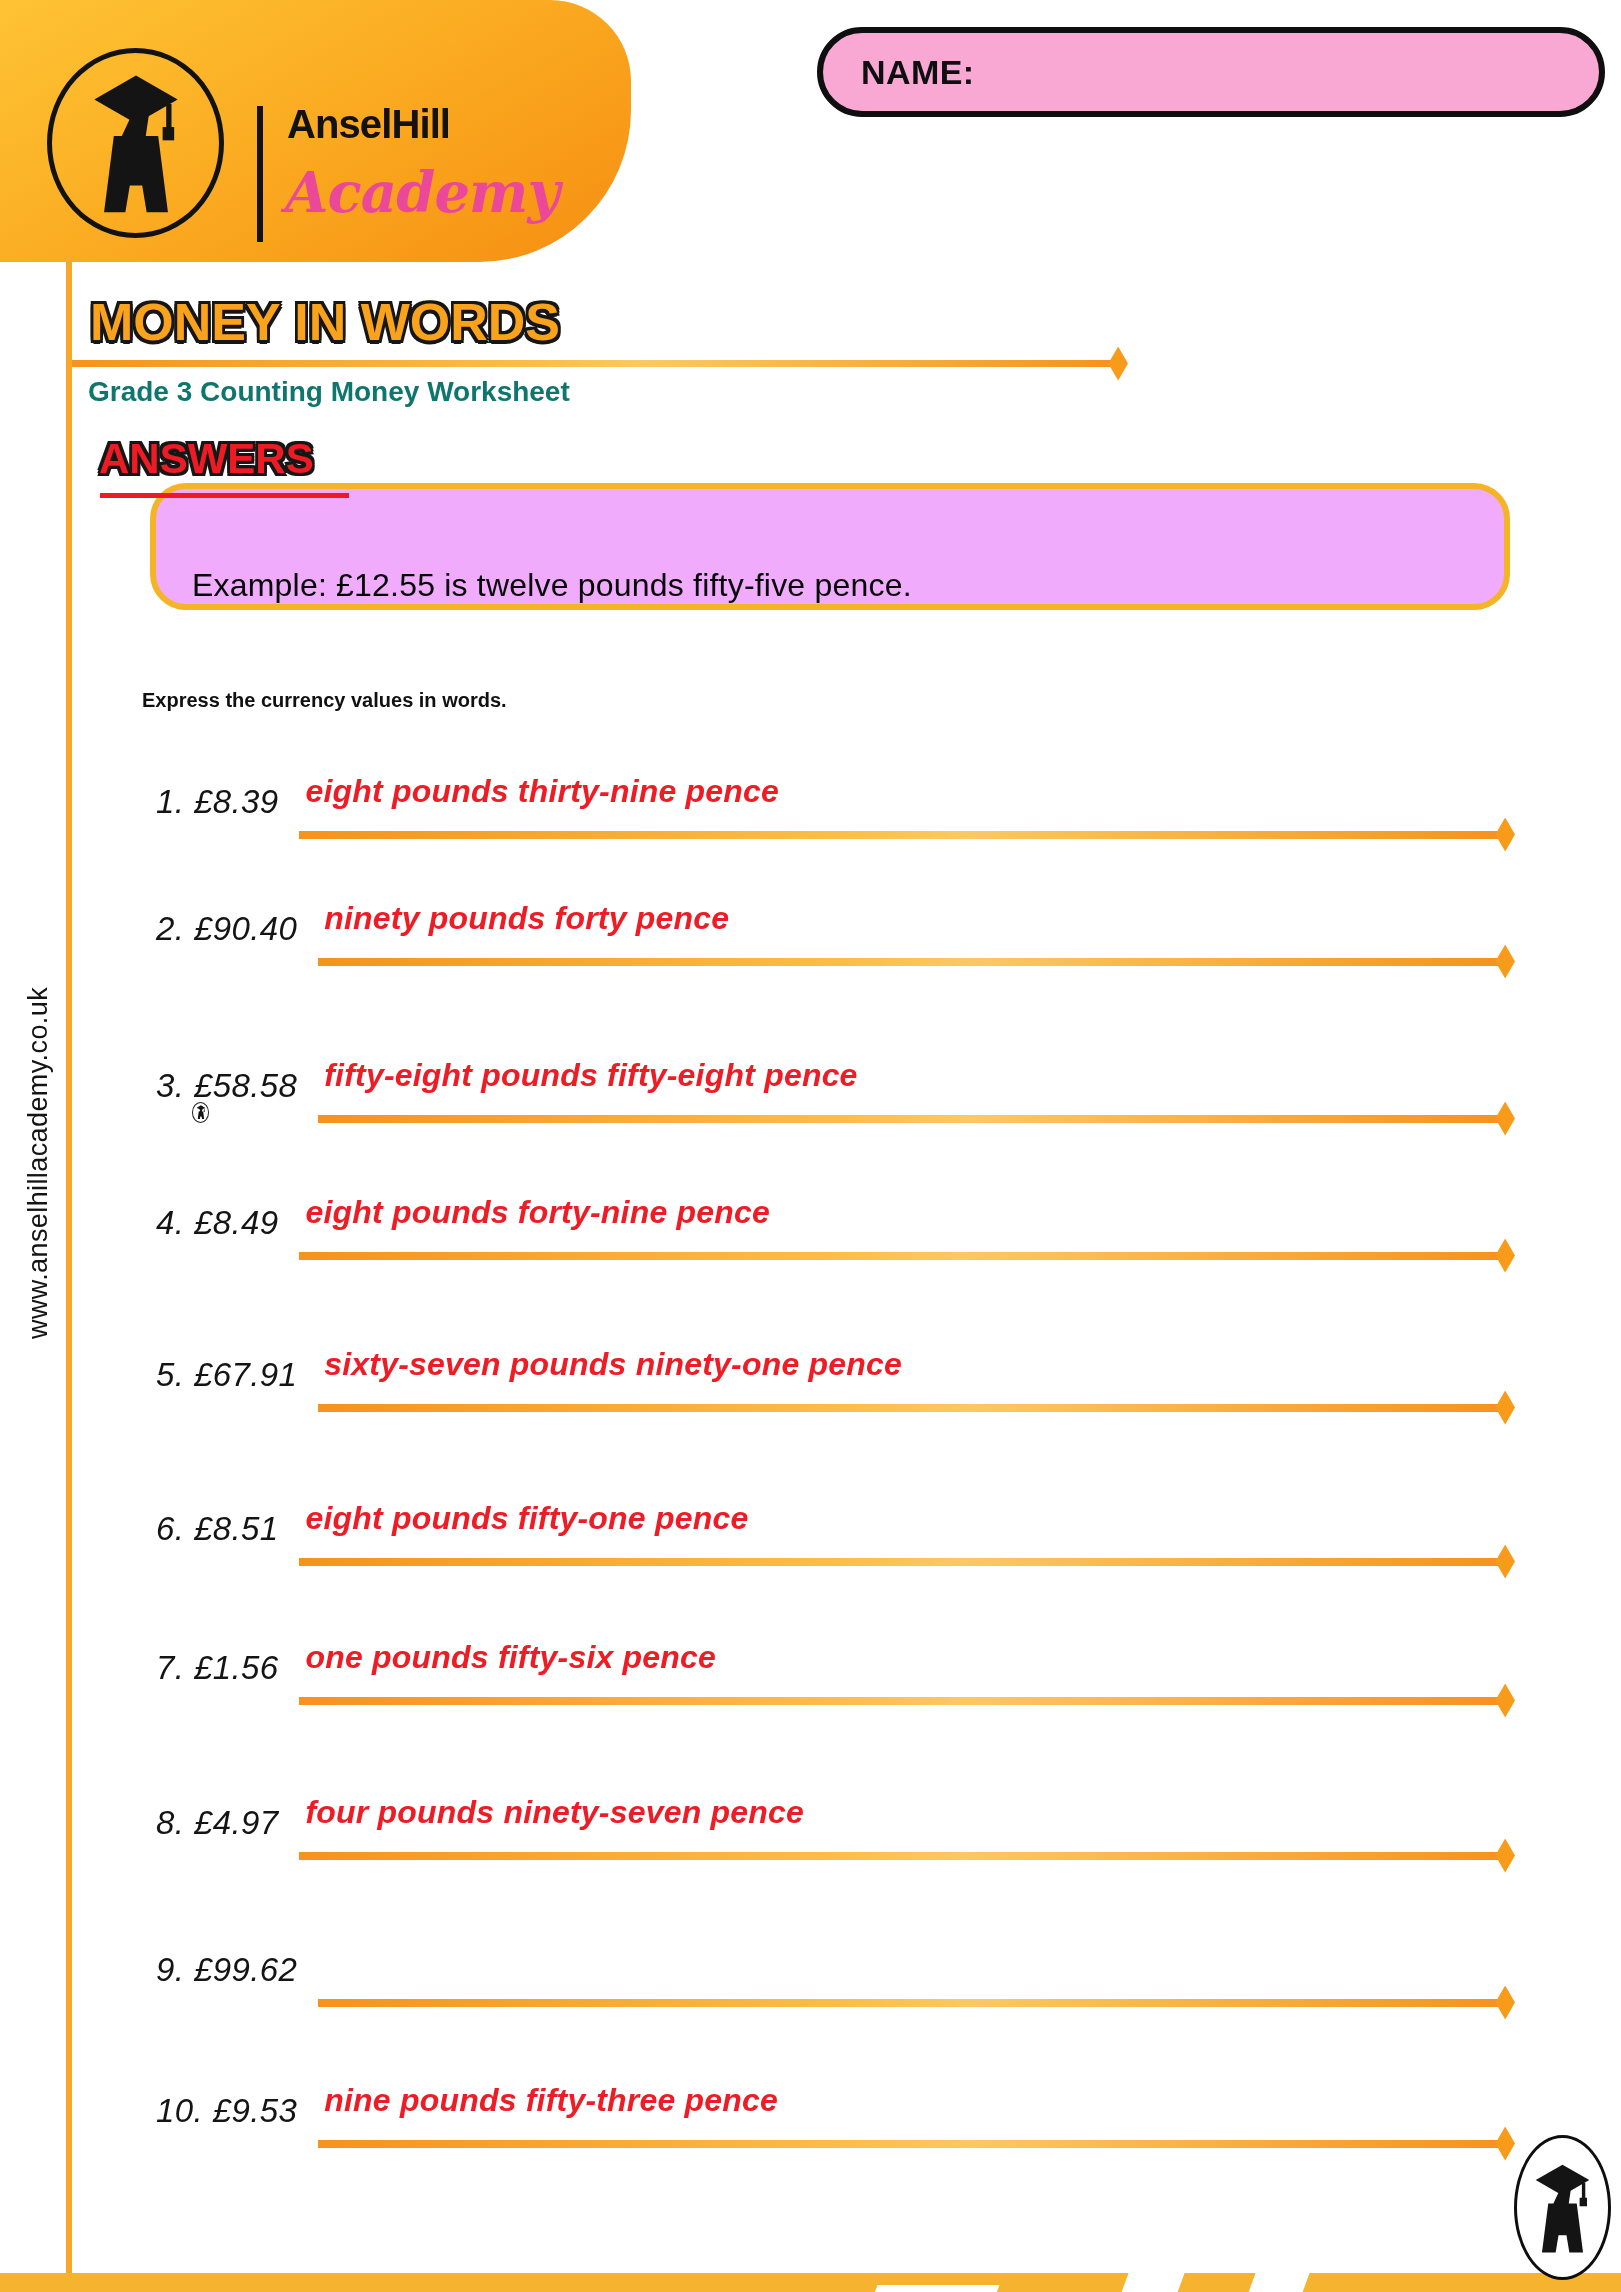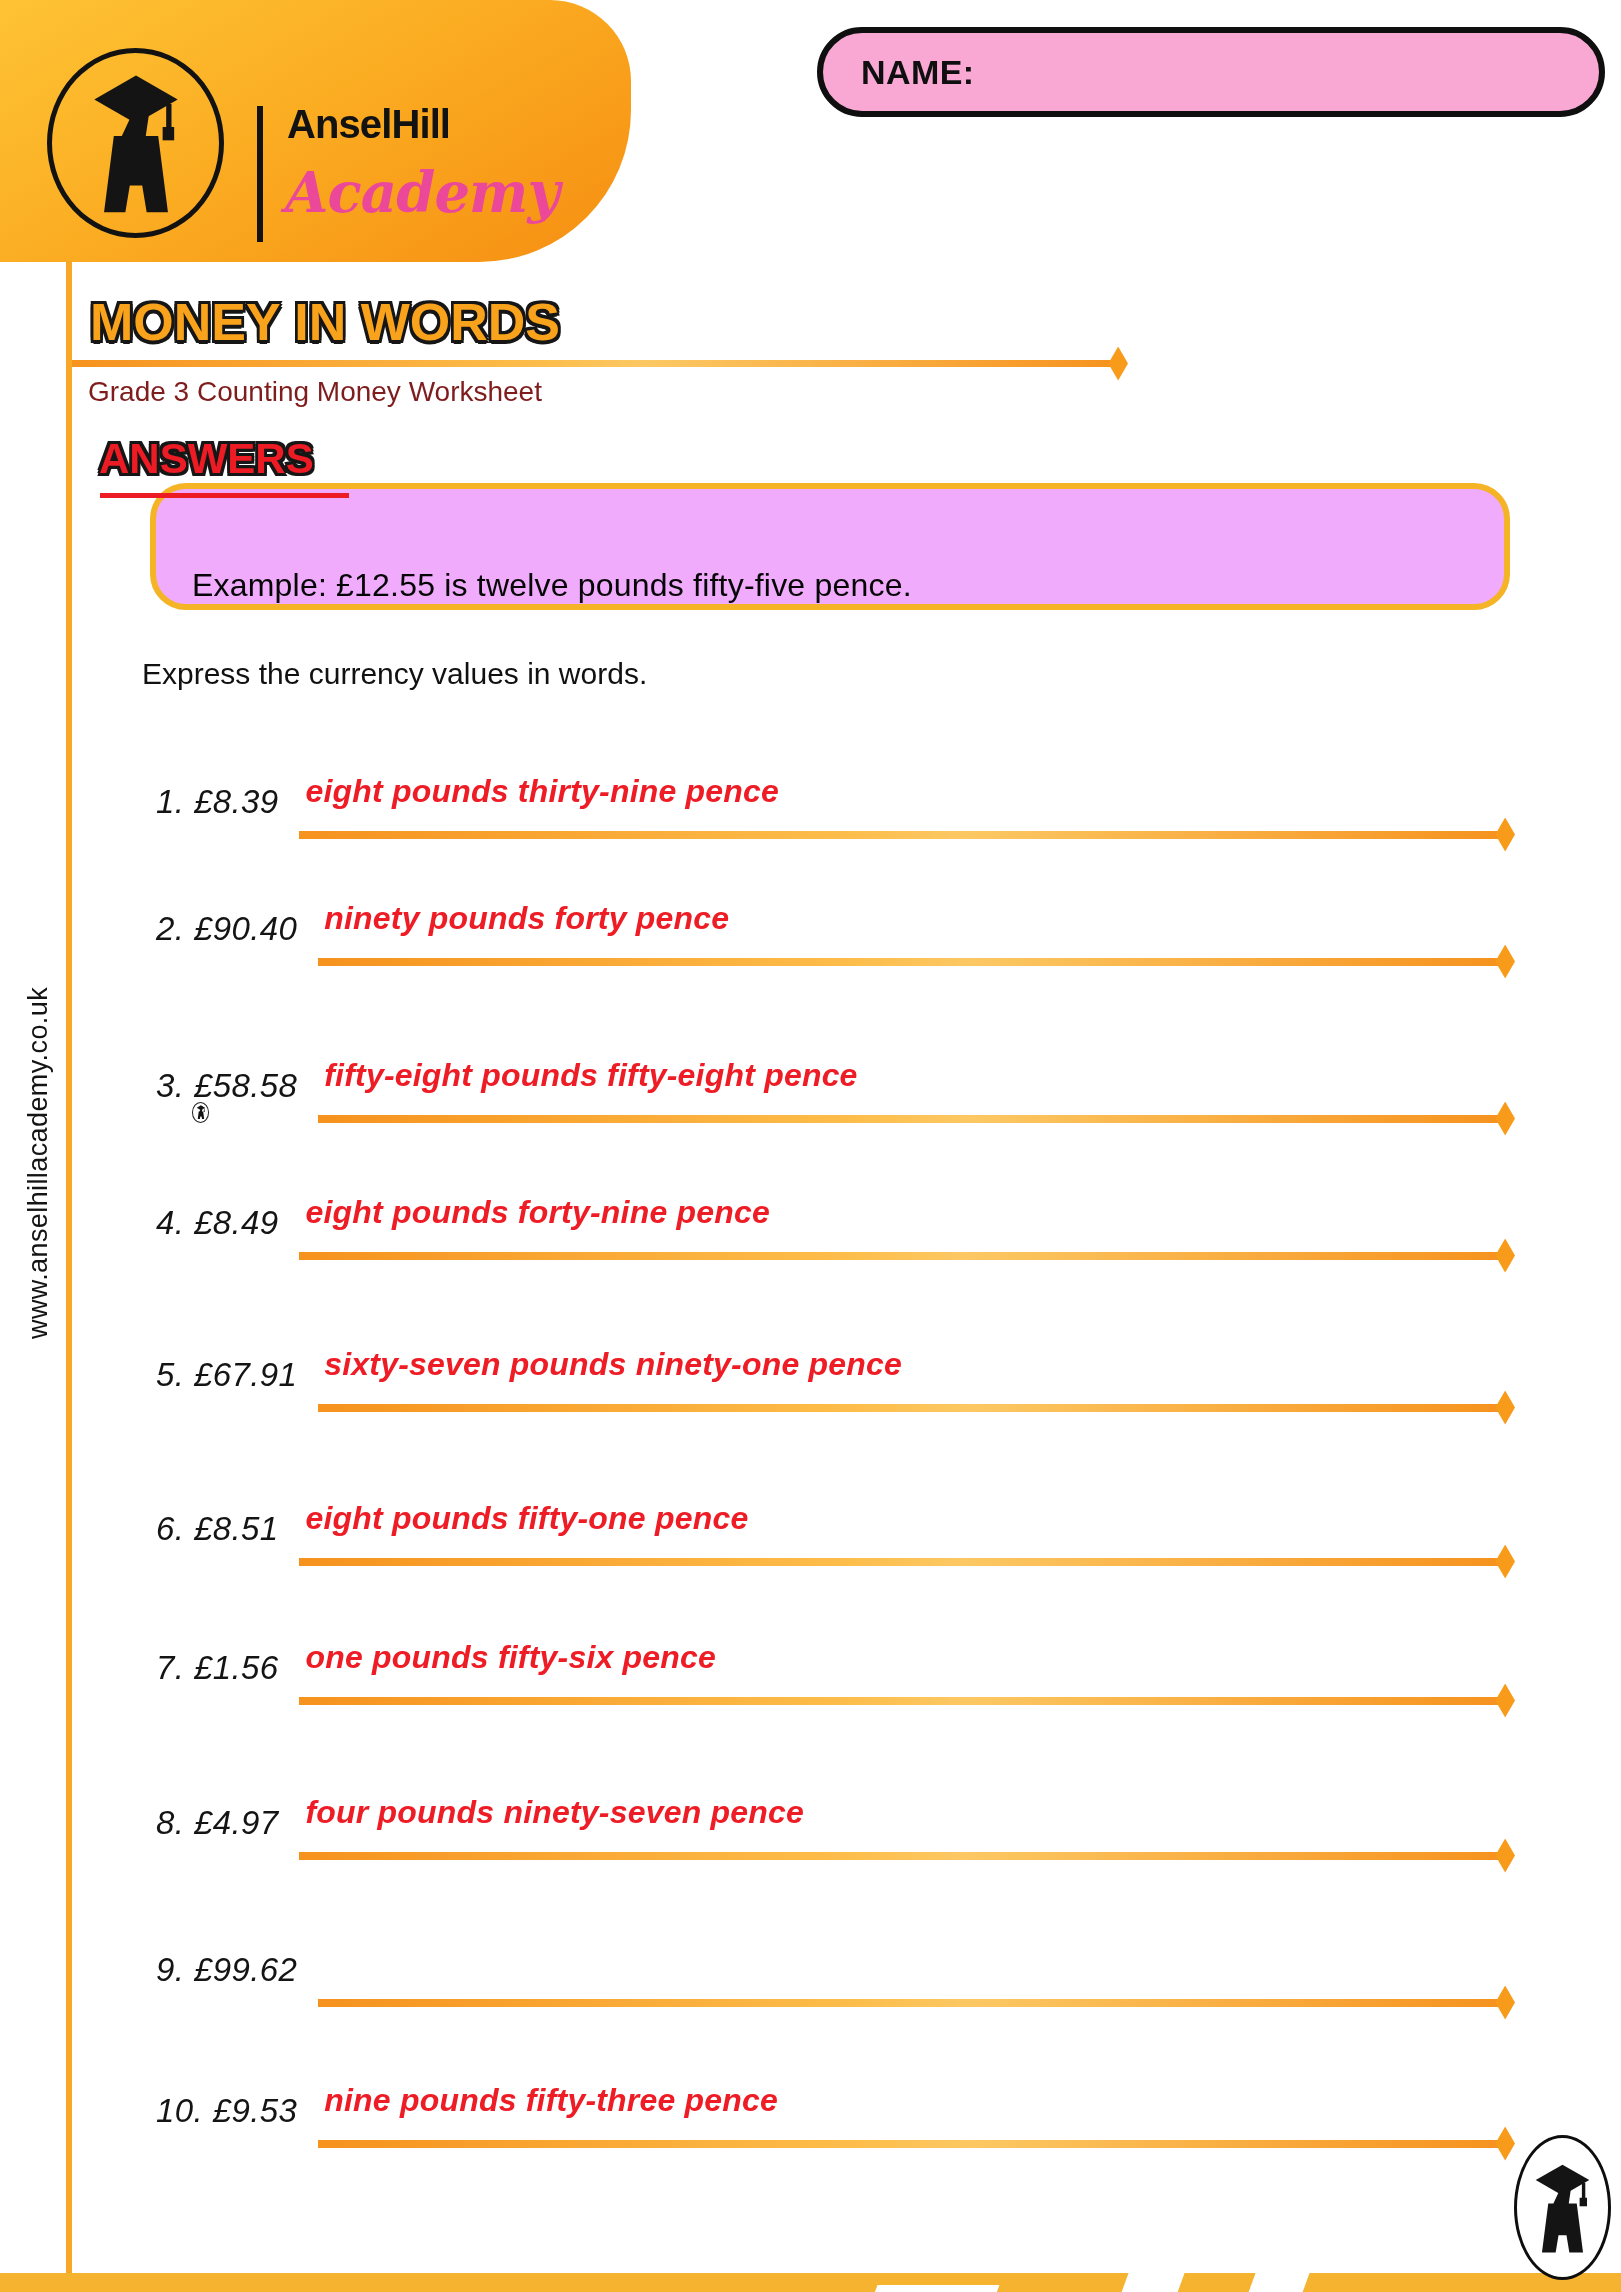--- a/index.html
+++ b/index.html
@@ -48,37 +48,37 @@
   .accent-line {
     background: linear-gradient(90deg, #F6921E 0%, #FDBD4A 45%, #FCC863 55%, #F6921E 100%);
     height: 7.2px;
   }
   .title-line { left: 66px; top: 360px; width: 1053px; }
   .diamond {
     position: absolute; right: -9px; top: -13.4px; width: 19.7px; height: 34px;
     background: #F89B1B;
     clip-path: polygon(50% 0, 100% 50%, 50% 100%, 0 50%);
   }
-  .subtitle { left: 88px; top: 376px; font-size: 28px; font-weight: 400; color: #7f1d1d; }
+  .subtitle { left: 88px; top: 376px; font-size: 28px; font-weight: 700; color: #0f766e; }
 
   
   .answers-heading {
     left: 99px; top: 435px; font-size: 42px; font-weight: 800; color: #EC1B24; z-index: 3;
     text-shadow:
       -2.7px -2.7px 0 #161616, 2.7px -2.7px 0 #161616, -2.7px 2.7px 0 #161616, 2.7px 2.7px 0 #161616,
       -2.7px 0 0 #161616, 2.7px 0 0 #161616, 0 -2.7px 0 #161616, 0 2.7px 0 #161616;
   }
   .answers-underline { left: 100px; top: 493px; width: 249px; height: 5.4px; background: #EC1B24; z-index: 3; }
   .example-box {
     left: 150px; top: 483px; width: 1360px; height: 127px;
     border: 6.3px solid #F5B326; border-radius: 36px; background: #f0abfc;
     display: flex; align-items: flex-end; padding-left: 36px; z-index: 2;
   }
   .example-text { font-size: 32px; font-weight: 300; color: #060606; letter-spacing: 0.2px; }
-  .instruction { left: 142px; top: 657px; font-size: 30px; font-weight: 400; color: #111; }
+  .instruction { left: 142px; top: 689px; font-size: 20px; font-weight: 700; color: #111; }
 
   
   .item { position: absolute; left: 156px; width: 1359px; height: 72px; font-style: italic; }
   .item-row { display: flex; align-items: baseline; }
   .item-number { font-size: 33px; font-weight: 400; color: #141414; letter-spacing: 0.4px; white-space: nowrap; }
   .item-answer {
     margin-left: 27px; font-size: 32px; font-weight: 700; color: #EE1C25;
     white-space: nowrap; transform: translateY(-10.7px); letter-spacing: 0.2px;
   }
   .item-line { position: absolute; top: 48px; left: 161px; right: 9px; height: 8px;

